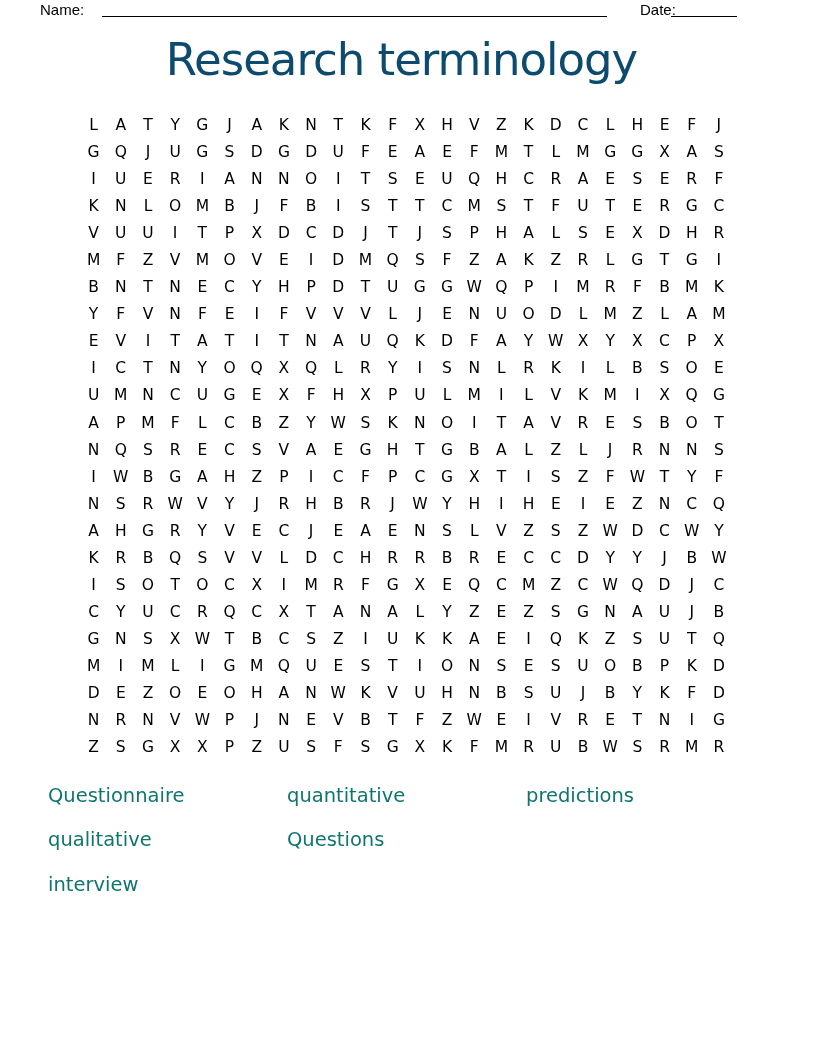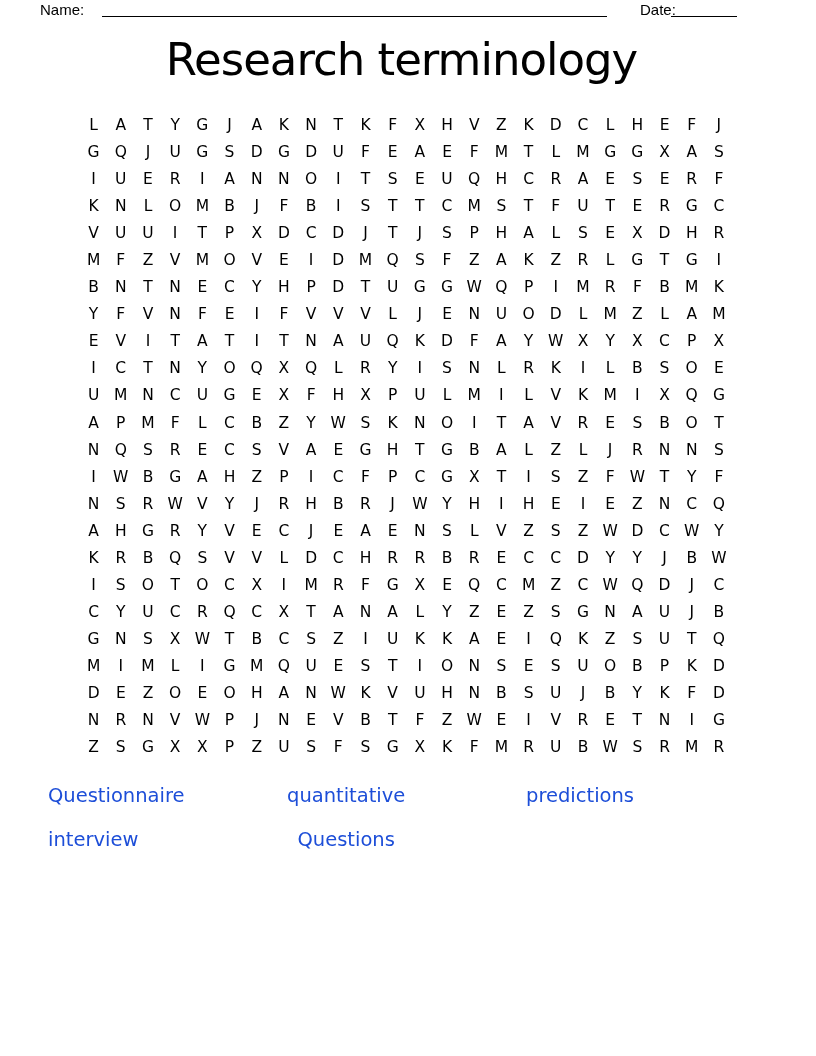--- a/index.html
+++ b/index.html
@@ -36,21 +36,21 @@
   .title {
     position: absolute;
     top: 33px;
     left: 0;
     width: 803px;
     text-align: center;
     font-family: "DejaVu Sans", sans-serif;
     font-size: 45px;
     font-weight: 400;
     letter-spacing: -1px;
-    color: #000000;
+    color: #0c4a6e;
   }
   
   .grid {
     position: absolute;
     left: 80px;
     top: 112px;
     width: 653px;
   }
   .grid-row {
     display: flex;
@@ -69,27 +69,27 @@
     position: absolute;
     top: 774px;
     left: 0;
     width: 816px;
   }
   .word-col {
     position: absolute;
     top: 0;
   }
   .word-col-1 { left: 48px; }
-  .word-col-2 { left: 287px; text-align: center; }
+  .word-col-2 { left: 287px; }
   .word-col-3 { left: 526px; }
   .word-item {
     height: 44.3px;
     line-height: 44.3px;
     font-size: 19.5px;
-    color: #1d4ed8;
+    color: #0f766e;
     white-space: nowrap;
   }
 </style>
 </head>
 <body>
 
 <div class="page">
 
   <div>
     <span class="hdr-label name-label">Name:</span>
@@ -723,20 +723,21 @@
         <span class="grid-cell">S</span>
         <span class="grid-cell">R</span>
         <span class="grid-cell">M</span>
         <span class="grid-cell">R</span>
       </div>
     </div>
 
   <div class="words">
     <div class="word-col word-col-1">
       <div class="word-item">Questionnaire</div>
+      <div class="word-item">qualitative</div>
       <div class="word-item">interview</div>
     </div>
     <div class="word-col word-col-2">
       <div class="word-item">quantitative</div>
       <div class="word-item">Questions</div>
     </div>
     <div class="word-col word-col-3">
       <div class="word-item">predictions</div>
     </div>
   </div>

